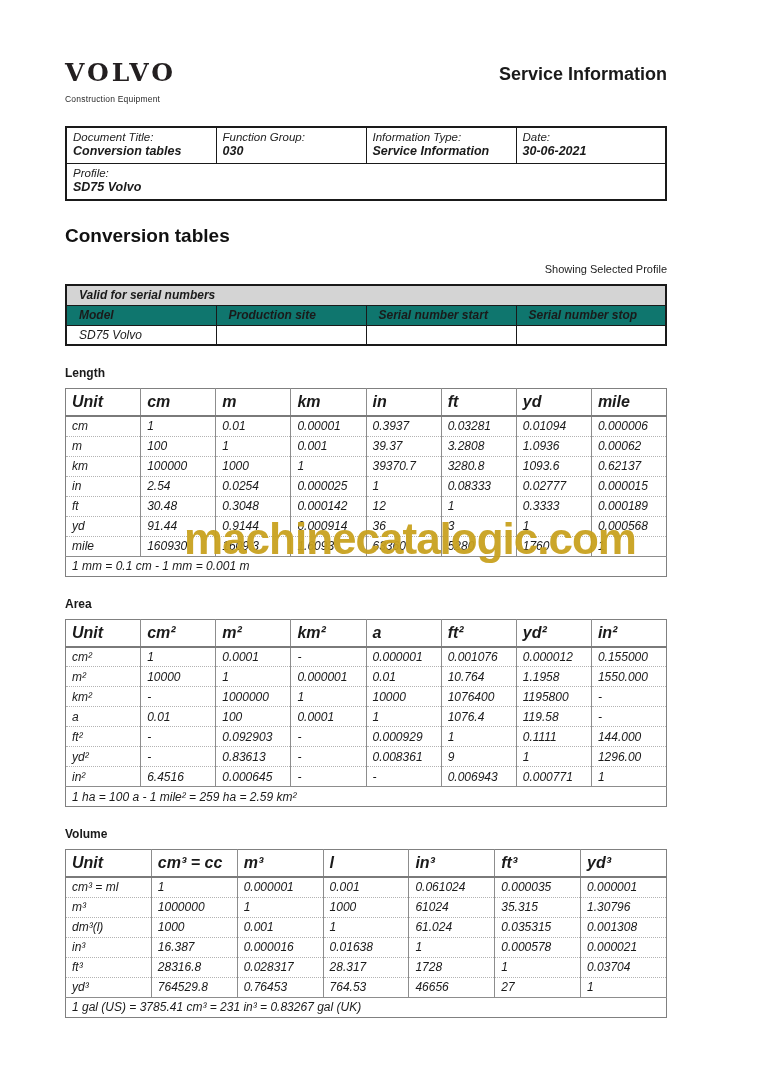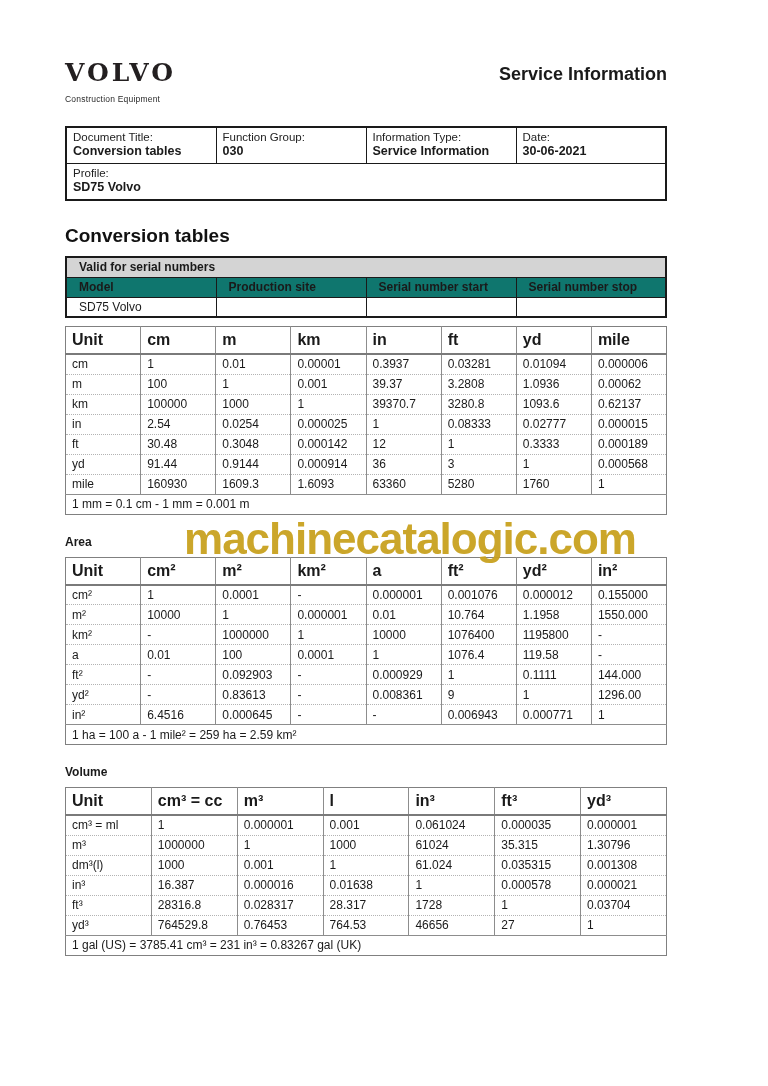--- a/index.html
+++ b/index.html
@@ -24,21 +24,21 @@
   .brand-sub {
     font-size: 8.5px;
     font-weight: 400;
     color: #2b2b2b;
     margin-top: 9px;
     letter-spacing: 0.2px;
   }
   .doc-type { font-size: 18px; font-weight: 700; margin-top: 4px; }
 
   
-  table { border-collapse: collapse; }
+  table { border-collapse: collapse; font-style: italic; }
   .doc-info {
     width: 100%;
     margin-top: 22px;
     border: 2px solid #1a1a1a;
     table-layout: fixed;
   }
   .doc-info td {
     border: 1px solid #1a1a1a;
     padding: 3px 6px 5px 6px;
     vertical-align: top;
@@ -158,20 +158,21 @@
       <td colspan="4">
         <span class="f-label">Profile:</span>
         <span class="f-value">SD75 Volvo</span>
       </td>
     </tr>
   </tbody>
     </table>
 
   <h1 class="page-title">Conversion tables</h1>
 
+  <div class="profile-note">Showing Selected Profile</div>
 
   <table class="serial">
     <tbody>
         <tr class="caption-row">
       <td colspan="4">Valid for serial numbers</td>
     </tr>
     <tr class="head-row">
       <th class="c1">Model</th>
       <th class="c2">Production site</th>
       <th class="c3">Serial number start</th>
@@ -179,20 +180,21 @@
     </tr>
     <tr>
       <td>SD75 Volvo</td>
       <td></td>
       <td></td>
       <td></td>
     </tr>
   </tbody>
     </table>
 
+  <h3 class="section-label">Length</h3>
   <table class="unit-table">
       <thead>
         <tr>
           <th>Unit</th>
           <th>cm</th>
           <th>m</th>
           <th>km</th>
           <th>in</th>
           <th>ft</th>
           <th>yd</th>

